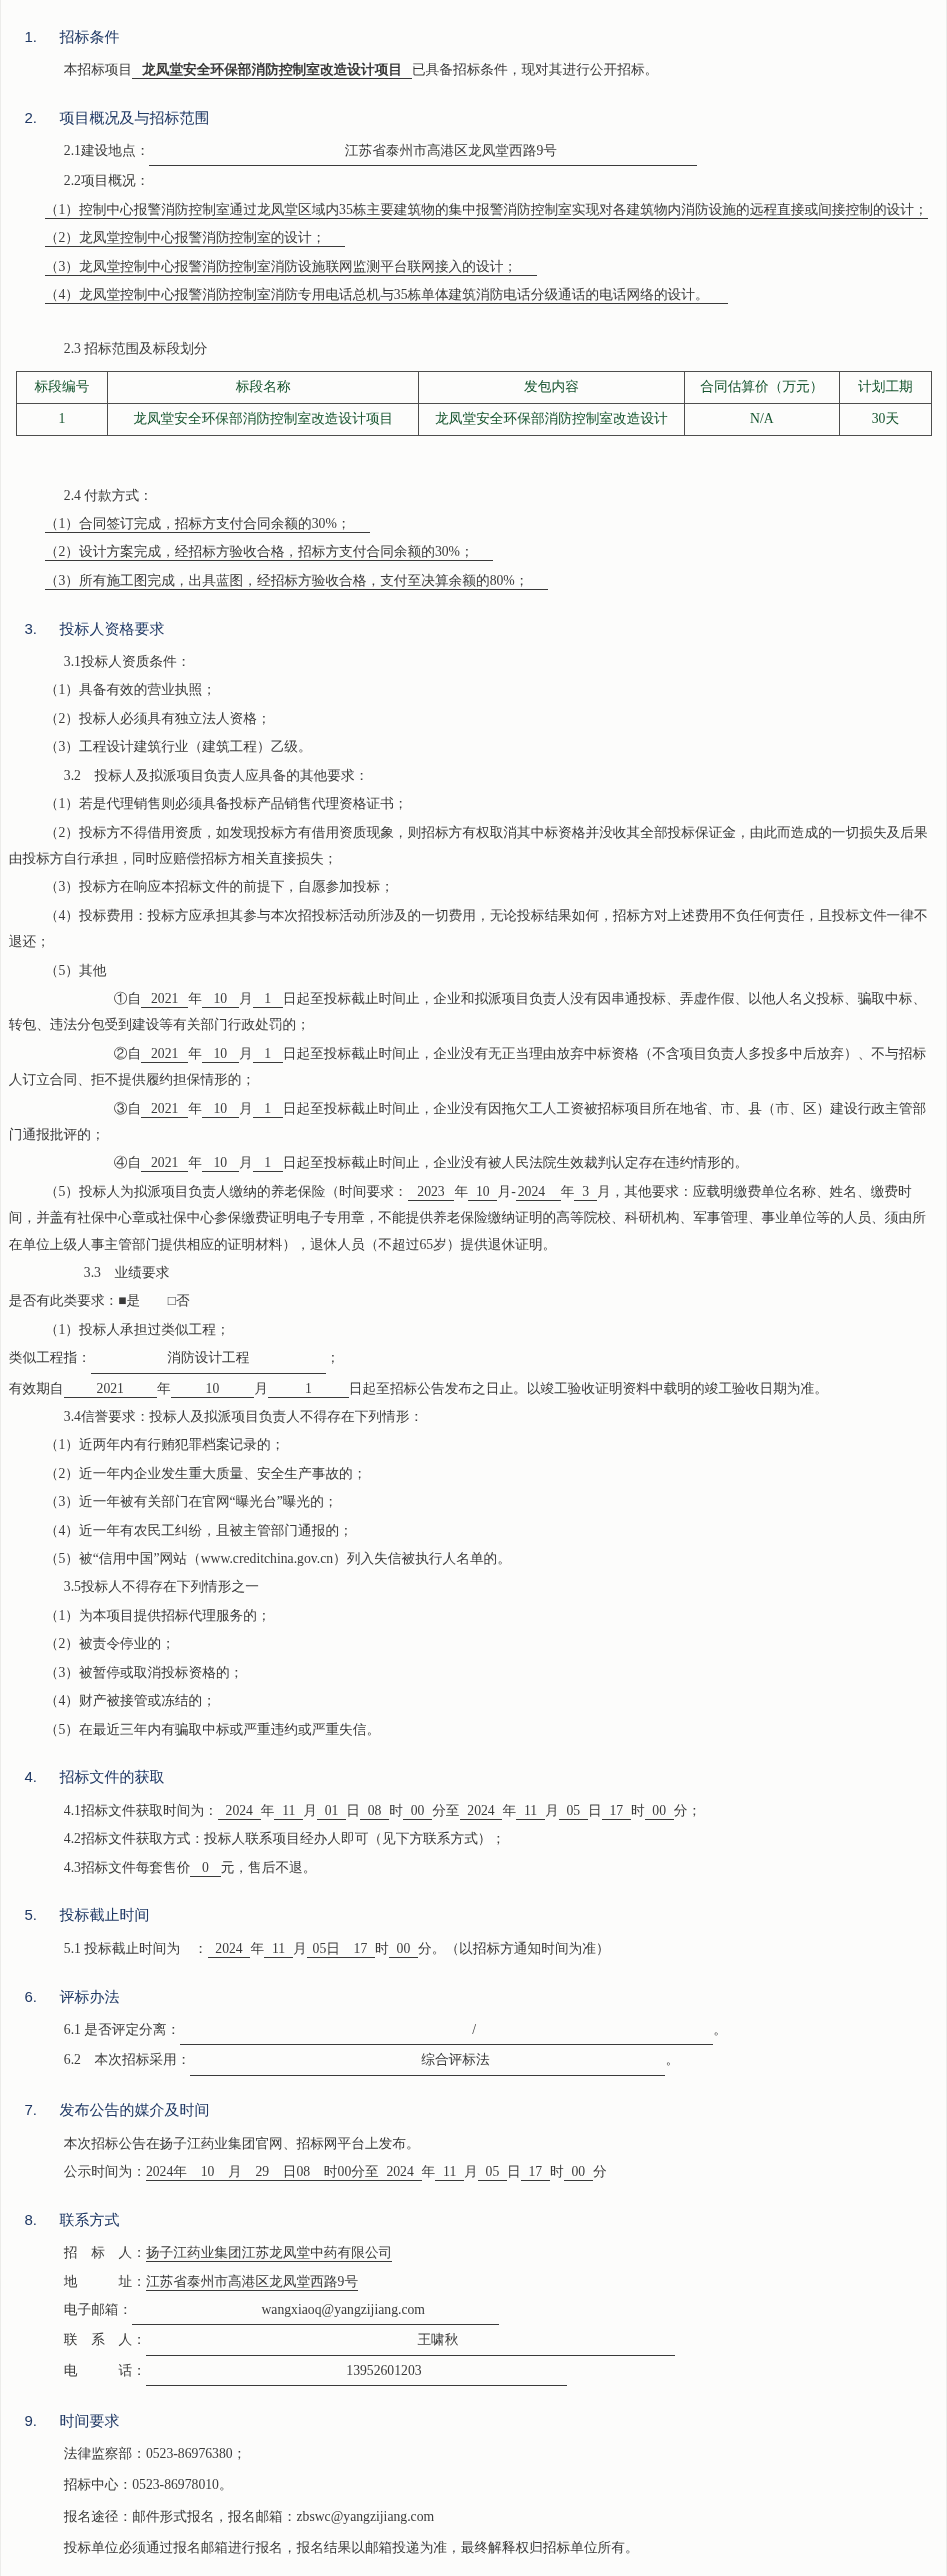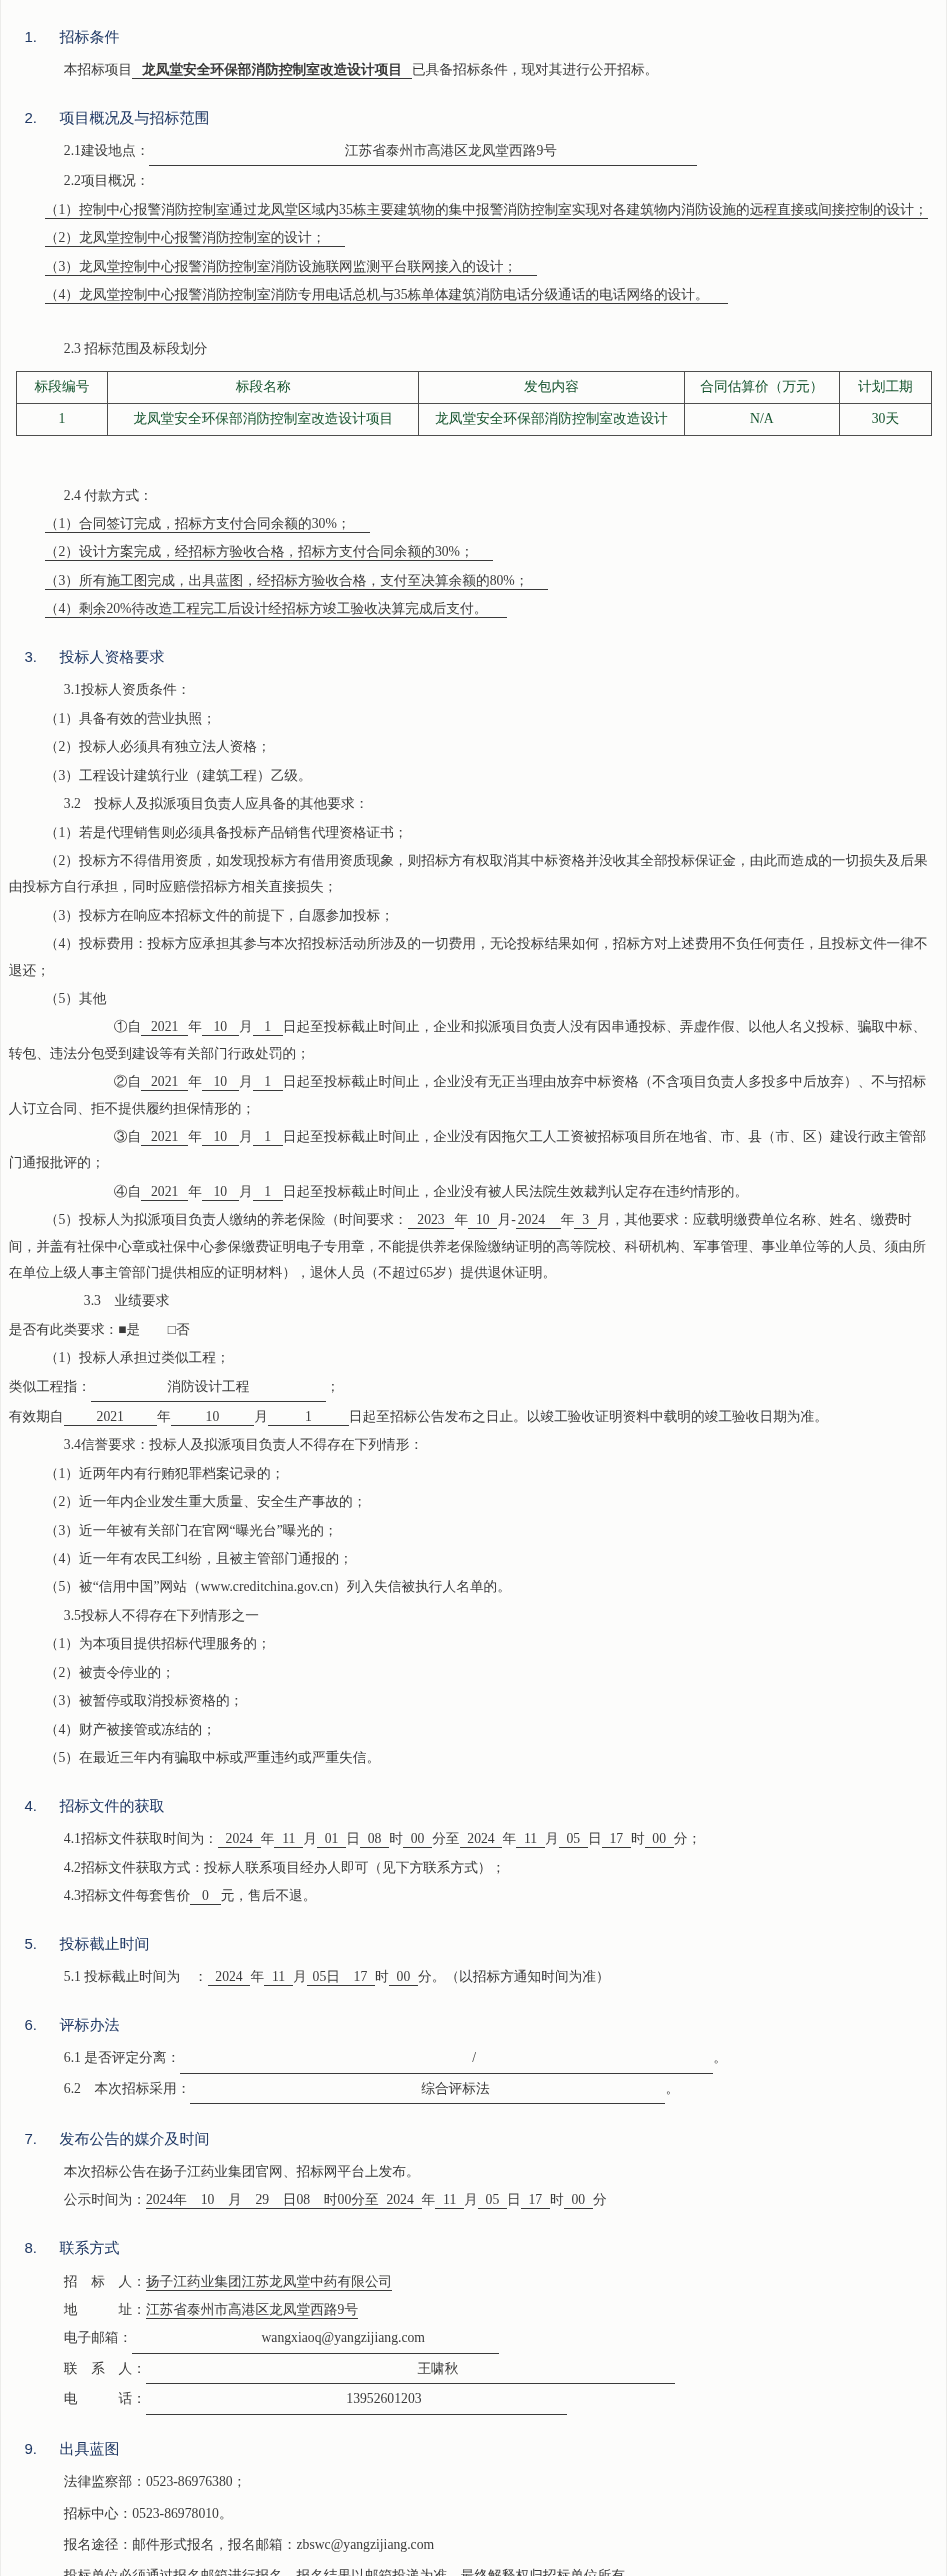--- a/index.html
+++ b/index.html
@@ -82,21 +82,20 @@
       <td>N/A</td>
       <td>30天</td>
     </tr>
   </tbody>
     </table>
 
   <p class="t64 gap-top">2.4 付款方式：</p>
   <p class="t45"><span class="u" style="padding-right: 19.6px;">（1）合同签订完成，招标方支付合同余额的30%；</span></p>
   <p class="t45"><span class="u" style="padding-right: 19.6px;">（2）设计方案完成，经招标方验收合格，招标方支付合同余额的30%；</span></p>
   <p class="t45"><span class="u" style="padding-right: 19.6px;">（3）所有施工图完成，出具蓝图，经招标方验收合格，支付至决算余额的80%；</span></p>
-  <p class="t45"><span class="u" style="padding-right: 19.6px;">（4）剩余20%待改造工程完工后设计经招标方竣工验收决算完成后支付。</span></p>
 
   <div class="sec">
     <span class="num">3.</span><span>投标人资格要求</span>
   </div>
   <p class="t64">3.1投标人资质条件：</p>
   <p class="t45">（1）具备有效的营业执照；</p>
   <p class="t45">（2）投标人必须具有独立法人资格；</p>
   <p class="t45">（3）工程设计建筑行业（建筑工程）乙级。</p>
   <p class="t64">3.2　投标人及拟派项目负责人应具备的其他要求：</p>
   <p class="t45">（1）若是代理销售则必须具备投标产品销售代理资格证书；</p>
@@ -154,21 +153,21 @@
   <div class="sec">
     <span class="num">8.</span><span>联系方式</span>
   </div>
   <p class="t64"><span>招　标　人：</span><span class="u">扬子江药业集团江苏龙凤堂中药有限公司</span></p>
   <p class="t64"><span>地　　　址：</span><span class="u">江苏省泰州市高港区龙凤堂西路9号</span></p>
   <p class="t64"><span>电子邮箱：</span><span class="u blank" style="min-width: 367px;">wangxiaoq@yangzijiang.com</span></p>
   <p class="t64"><span>联　系　人：</span><span class="u blank" style="min-width: 529px;">王啸秋</span></p>
   <p class="t64"><span>电　　　话：</span><span class="u blank" style="min-width: 421px;">13952601203</span></p>
 
   <div class="sec">
-    <span class="num">9.</span><span>出具蓝图</span>
+    <span class="num">9.</span><span>时间要求</span>
   </div>
   <div class="mt36">
     <p class="t64">法律监察部：0523-86976380；</p>
     <p class="t64">招标中心：0523-86978010。</p>
     <p class="t64">报名途径：邮件形式报名，报名邮箱：zbswc@yangzijiang.com</p>
     <p class="t64">投标单位必须通过报名邮箱进行报名，报名结果以邮箱投递为准，最终解释权归招标单位所有。</p>
   </div>
 
 </div>
 

